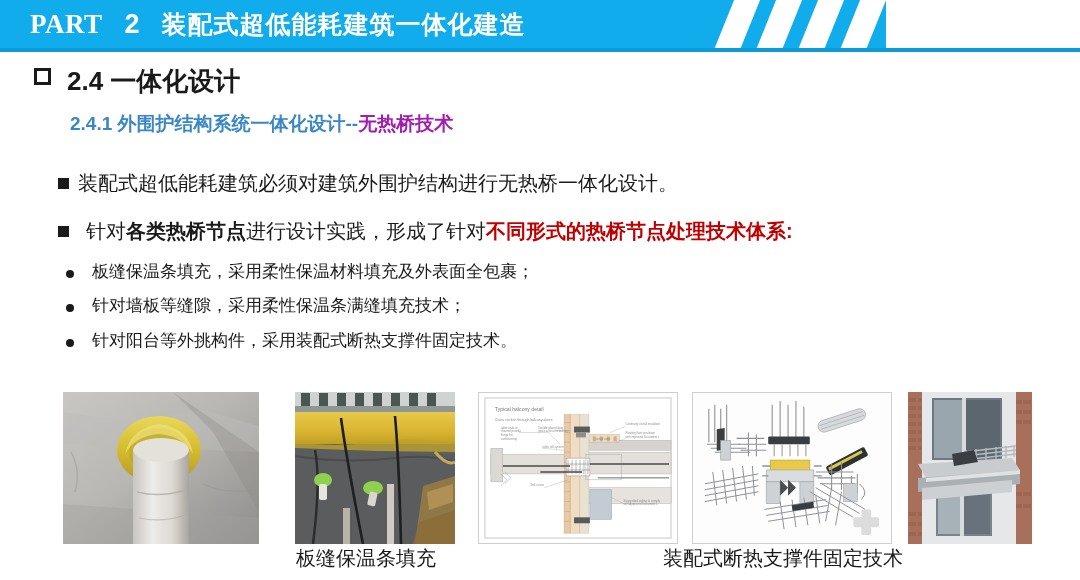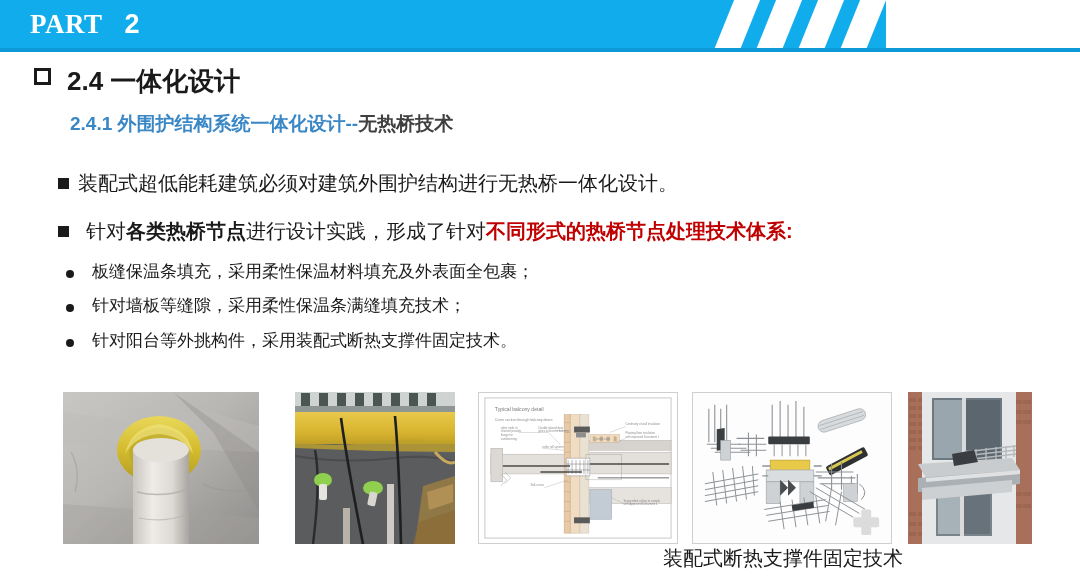--- a/index.html
+++ b/index.html
@@ -65,21 +65,21 @@
     display: inline-block;
   }
   .h-main-text {
     font-size: 26px; font-weight: bold; color: #1a1a1a; line-height: 1;
   }
   .h-sub {
     position: absolute; left: 70px; top: 114px;
     font-size: 19px; font-weight: bold; color: #3A87C6; line-height: 1;
     white-space: nowrap;
   }
-  .h-sub .red { color: #404040; }
+  .h-sub .red { color: #a21caf; }
 
   
   .b1 {
     position: absolute; left: 58px; top: 170px;
     display: flex; align-items: flex-start; gap: 9px;
   }
   .b2 {
     position: absolute; left: 58px; top: 218px;
     display: flex; align-items: flex-start; gap: 17px;
   }
@@ -128,20 +128,21 @@
 </style>
 </head>
 <body>
 
 <div class="slide">
 
   <div class="header">
     <div class="header-title-wrap">
       <span class="part-label">PART</span>
       <span class="part-num">2</span>
+      <span class="header-title">装配式超低能耗建筑一体化建造</span>
     </div>
     <div class="stripes">
       <span class="s1"></span>
       <span class="s2"></span>
       <span class="s3"></span>
       <span class="s4"></span>
     </div>
     <div class="stripe-end"></div>
     <div class="header-underline"></div>
   </div>
@@ -469,15 +470,16 @@
 
         <rect x="28" y="100" width="56" height="44" fill="#79838a"></rect>
         <rect x="30" y="102" width="24" height="40" fill="#a6b1b8"></rect>
         <rect x="56" y="102" width="26" height="40" fill="#68727a"></rect>
         <rect x="52" y="100" width="4" height="44" fill="#d8dadc"></rect>
         <path d="M14 96 L104 88 L104 100 L14 108 Z" fill="#cdd0d2"></path>
       </svg>
     </div>
   </div>
 
+  <div class="cap c2">板缝保温条填充</div>
   <div class="cap c3">装配式断热支撑件固定技术</div>
 
 </div>
 
 </body></html>

